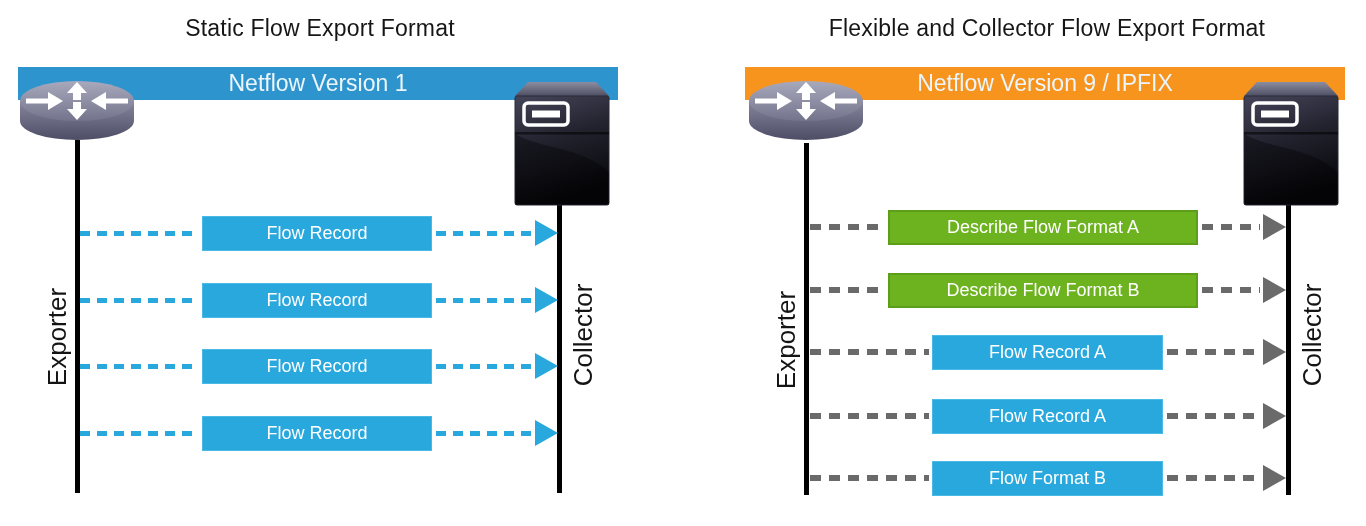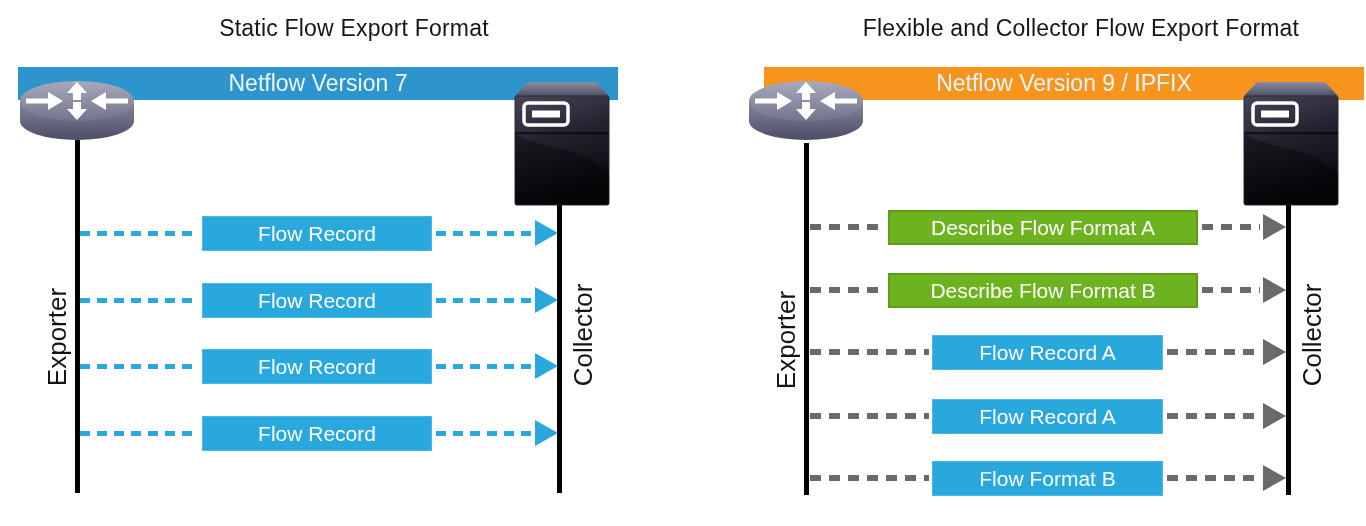--- a/index.html
+++ b/index.html
@@ -1,42 +1,42 @@
 <!DOCTYPE html>
 <html style="--netflow-v5-banner: #2E94CE; --netflow-v9-banner: #F7941E; --flow-record-box: #29A8DE; --template-box: #6DB31F; --blue-dash: #29A8DE; --gray-dash: #6A6A6A; --timeline-line: #000000;"><head>
 <meta charset="utf-8">
 <style>
   html,body{margin:0;padding:0;background:#fff;}
   body{font-family:"Liberation Sans", sans-serif; -webkit-font-smoothing:antialiased;}
   #stage{position:relative;width:1366px;height:526px;background:#fff;overflow:hidden;}
 
   .panel-title{position:absolute;top:13px;height:30px;line-height:30px;text-align:center;
-    font-size:23px;color:#161616;letter-spacing:.2px;margin-left:34px;}
+    font-size:23px;color:#161616;letter-spacing:.2px;}
 
   .banner{position:absolute;top:67px;height:33px;display:flex;align-items:center;justify-content:center;
     color:#ecf5fb;font-size:23px;z-index:1;}
   .banner.blue{background:var(--netflow-v5-banner,#2E94CE);}
-  .banner.orange{background:var(--netflow-v9-banner,#F7941E);margin-left:19px;}
+  .banner.orange{background:var(--netflow-v9-banner,#F7941E);}
 
   .vline{position:absolute;width:5px;background:#000;z-index:2;}
 
   .rot-label{position:absolute;width:130px;height:30px;line-height:30px;text-align:center;
     font-size:26px;color:#141414;transform:rotate(-90deg);z-index:3;}
 
   .icon{position:absolute;z-index:4;}
 
   .row{position:absolute;height:35px;z-index:3;}
   .dash{position:absolute;top:15px;height:5px;
     background:repeating-linear-gradient(90deg,var(--dc) 0 10px,transparent 10px 17px);}
   .row.gray .dash{top:14px;height:6px;
     background:repeating-linear-gradient(90deg,var(--dc) 0 11px,transparent 11px 19px);}
   .row.blue{--dc:var(--blue-dash,#29A8DE);}
   .row.gray{--dc:var(--gray-dash,#6A6A6A);}
   .bx{position:absolute;top:0;height:35px;display:flex;align-items:center;justify-content:center;
-    color:#fff;font-size:21px;box-sizing:border-box;white-space:nowrap;}
+    color:#fff;font-size:18px;box-sizing:border-box;white-space:nowrap;}
   .bx.record{background:var(--flow-record-box,#29A8DE);border:1px solid #49b9e6;}
   .bx.template{background:var(--template-box,#6DB31F);border:2px solid #5C9E17;}
   .ah{position:absolute;right:0;top:4px;width:0;height:0;
     border-top:13px solid transparent;border-bottom:13px solid transparent;
     border-left:23px solid var(--dc);}
 </style>
 </head>
 <body>
 
 <svg width="0" height="0" style="position:absolute">
@@ -59,21 +59,21 @@
       <stop offset="1" stop-color="#07070b"></stop>
     </linearGradient>
   </defs>
 </svg>
 
 <div id="stage">
 
   <div class="panel-title" style="left:0;width:640px;">Static Flow Export Format</div>
 
   <div class="banner blue" style="left:18px;width:600px;">
-    <span>Netflow Version 7</span>
+    <span>Netflow Version 1</span>
   </div>
 
   <div class="vline" style="left:75px;top:140px;height:353px;"></div>
   <div class="vline" style="left:557px;top:205px;height:288px;"></div>
 
   <div class="rot-label" style="left:-8px;top:322px;">Exporter</div>
   <div class="rot-label" style="left:518px;top:320px;">Collector</div>
 
   <div class="icon" style="left:18px;top:77px;width:118px;height:68px;">
     <svg width="118" height="68" viewBox="0 0 118 68">

